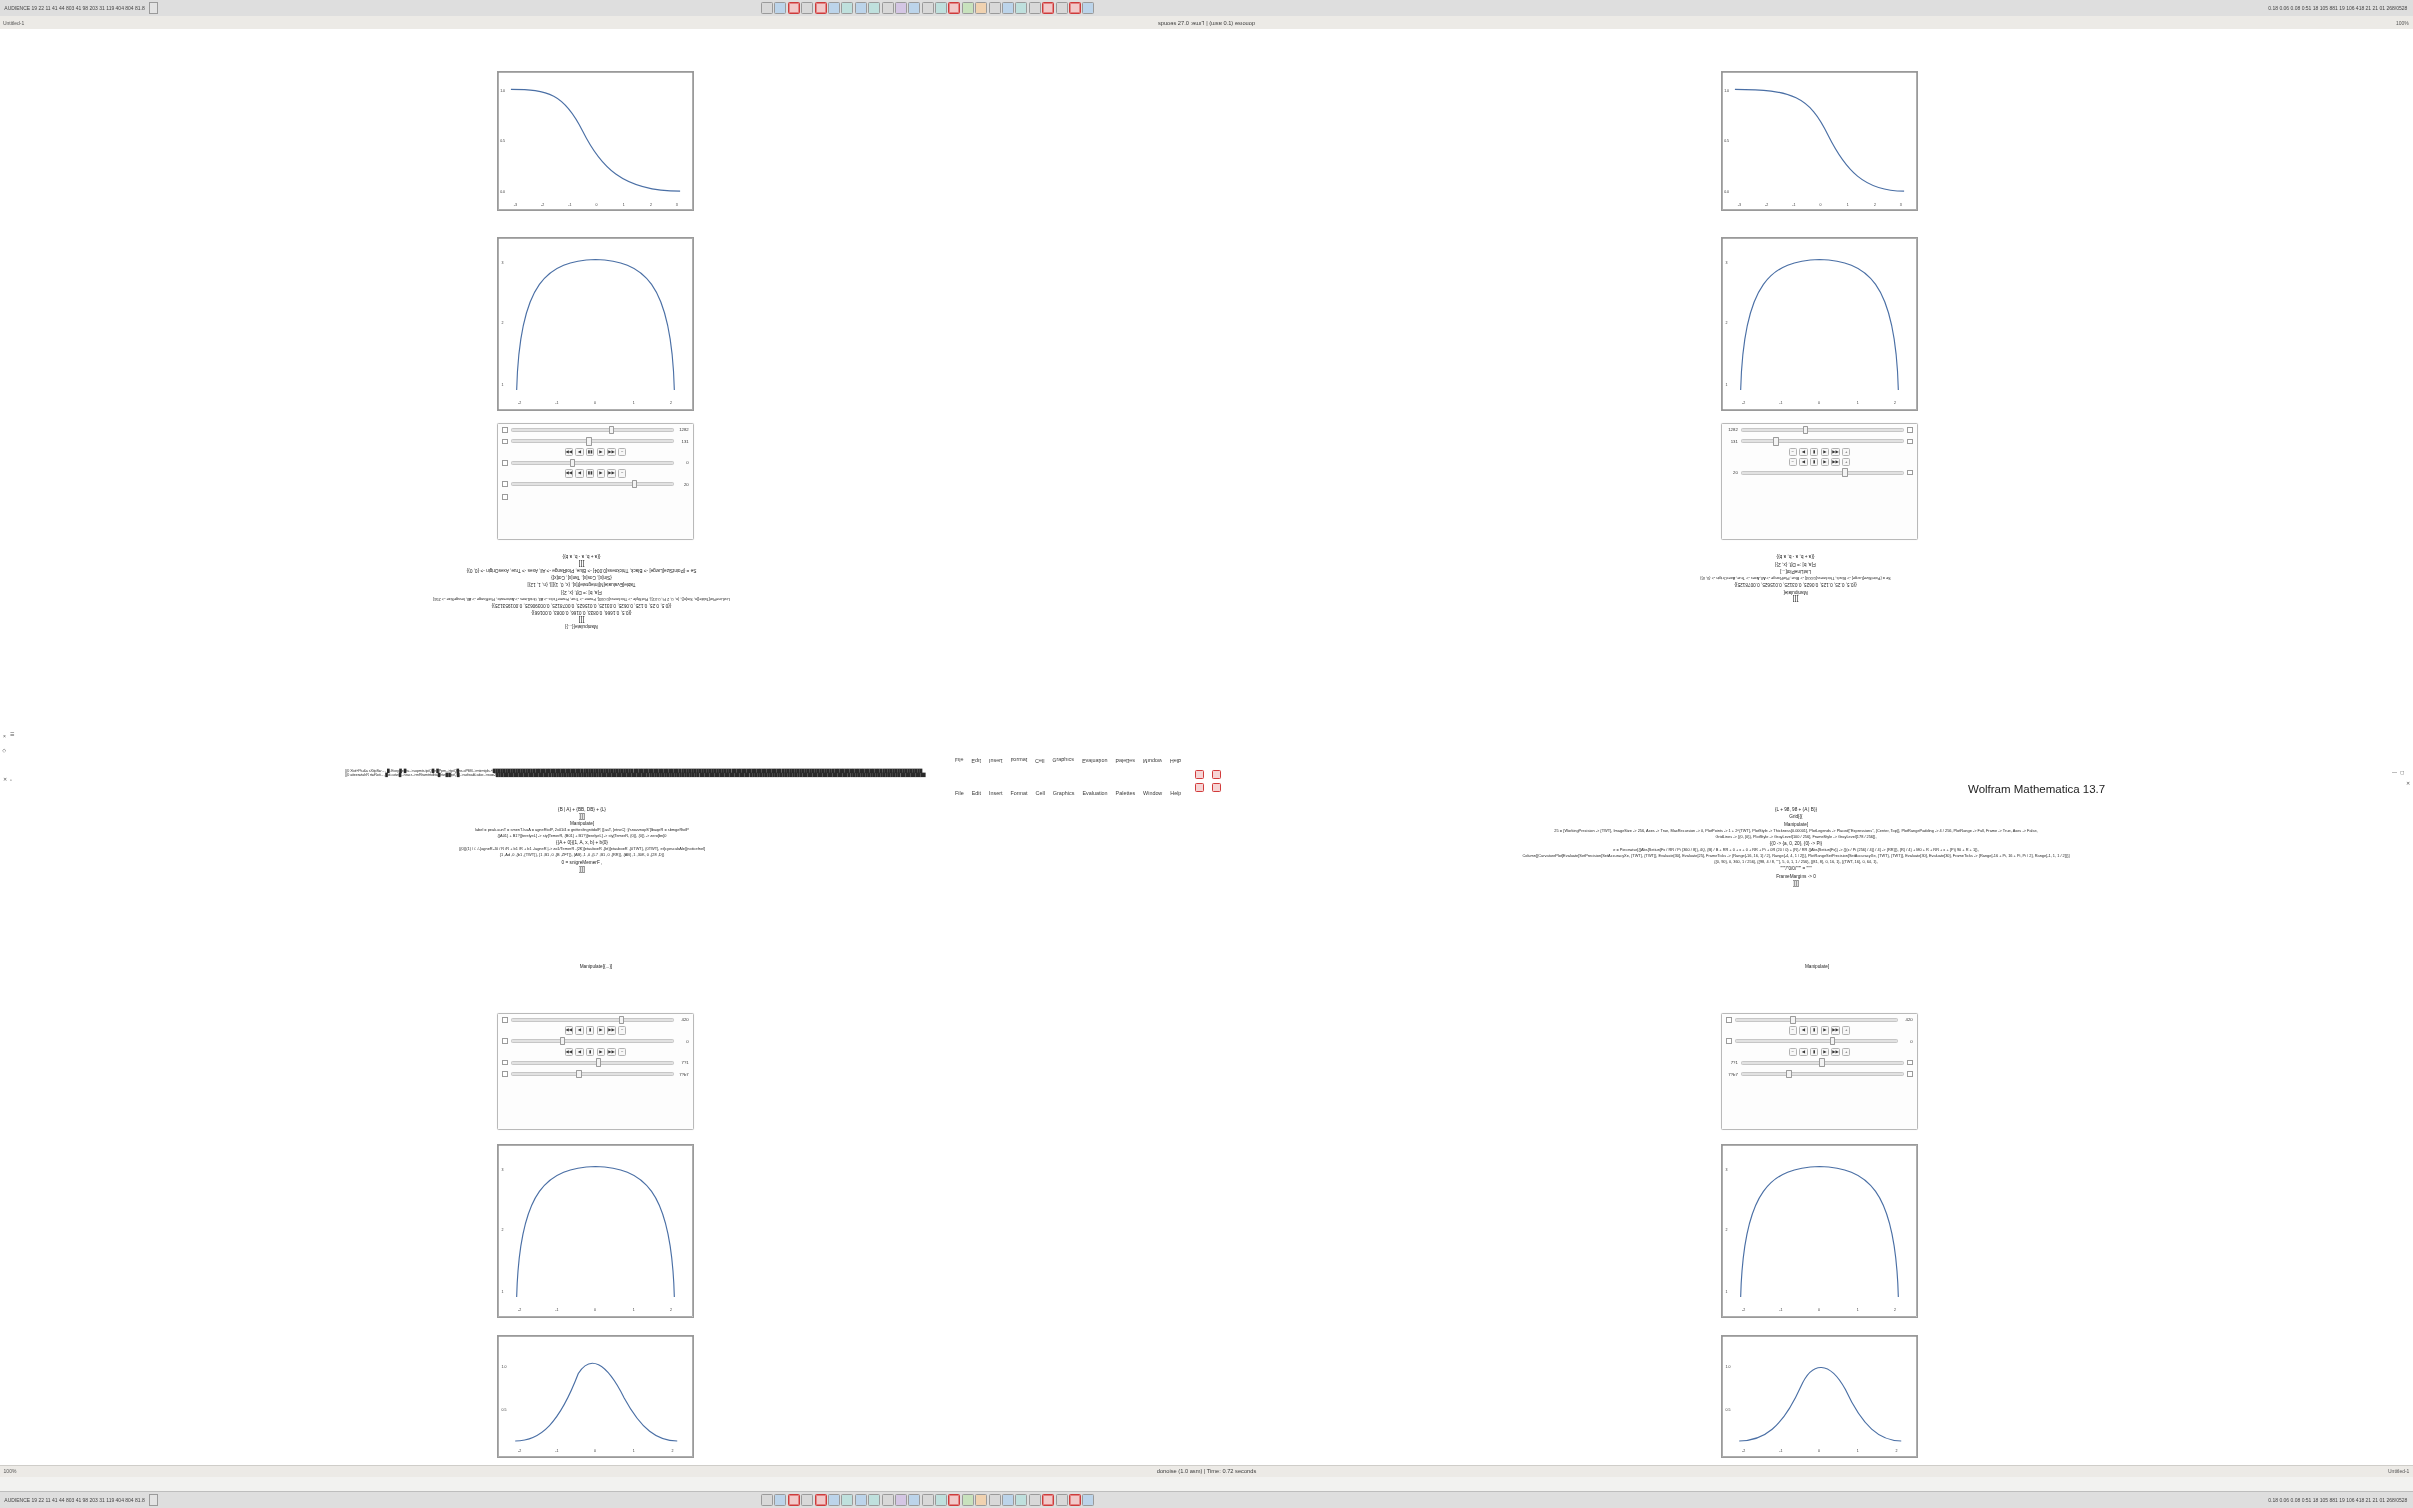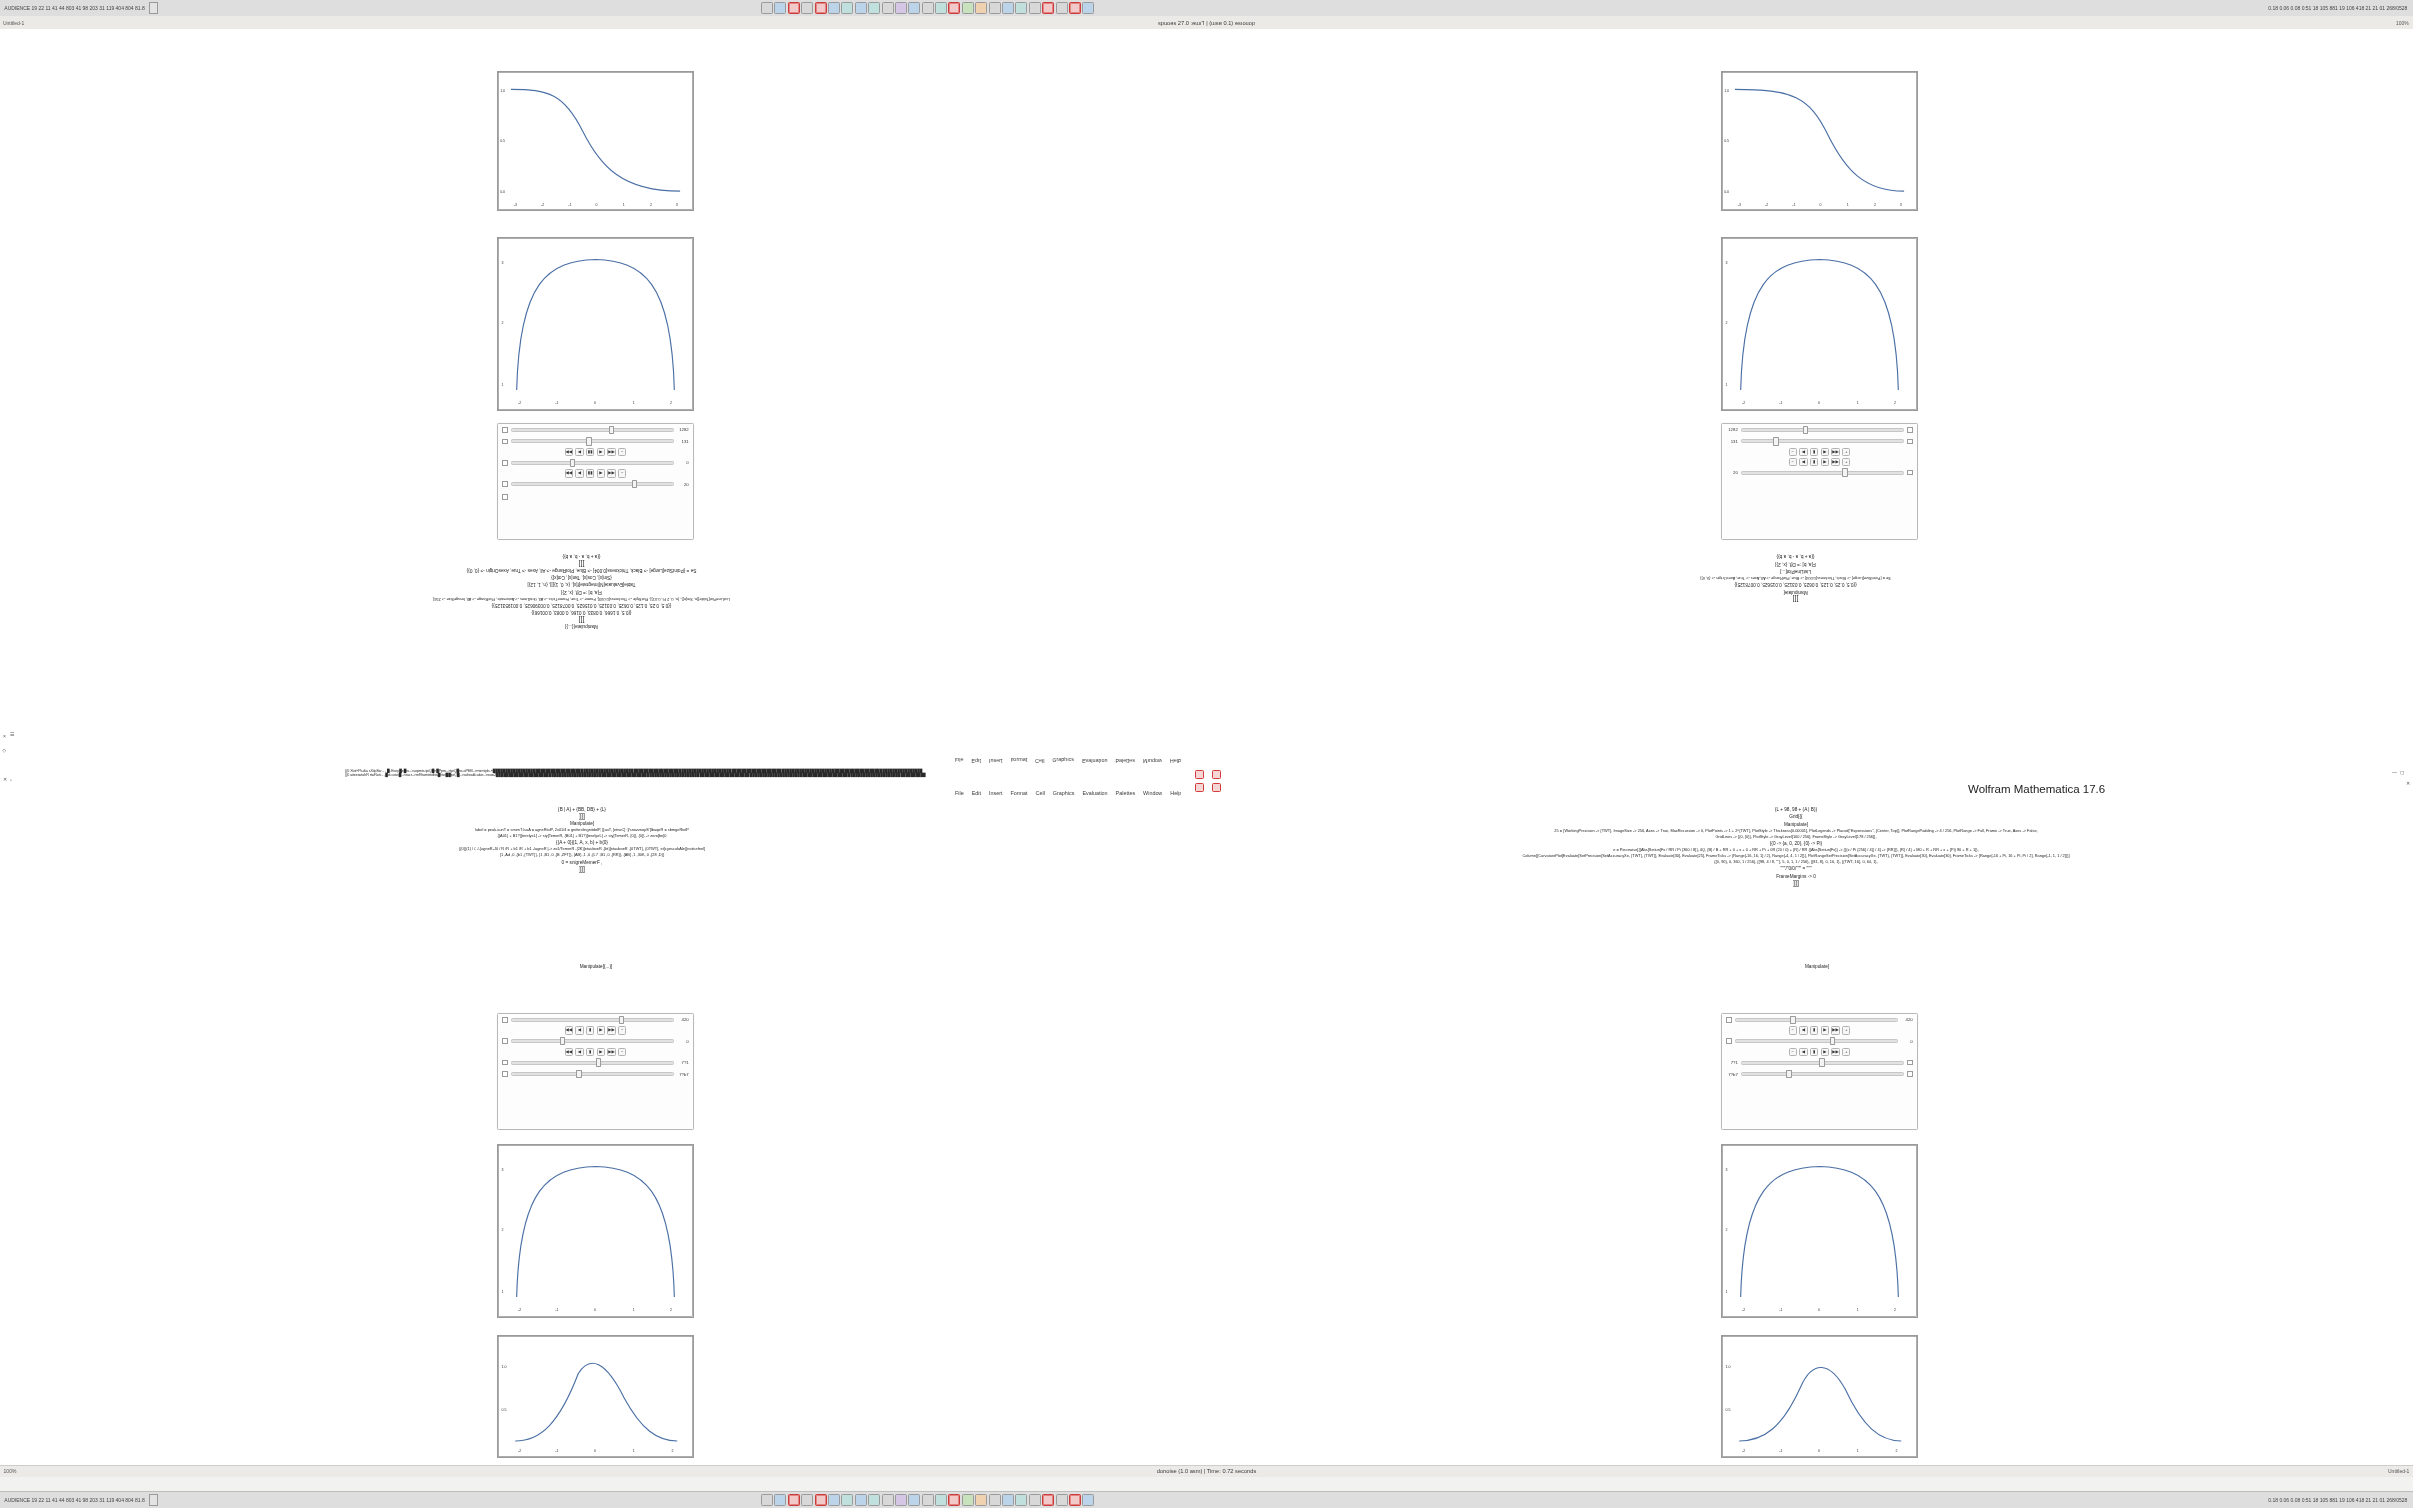--- a/index.html
+++ b/index.html
@@ -357,21 +357,21 @@
           {{0 Xtot»Ptu&amp;a sXtipSw – , █i.Eoep█e█tu–&gt;sopmts.tpiQ█n█Ppm–&gt;tpiQ█ns.oPltM–&gt;mtrmtpls.«███████████████████████████████████████████████████████████████████████████████████████████████████████████████████████████████████████████████████████████████████████████
         </div>
         <div class="denserow">
           {{0 aiteerwtahR rtwRoti – ,█ot.cotw█–&gt;eacr–&gt;mRtwmtrtobta█htw██tpiQ█–&gt;sofwabLsdor–&gt;wo=2███████████████████████████████████████████████████████████████████████████████████████████████████████████████████████████████████████████████████████████████████████████
         </div>
       </div>
       <div class="selbadge" style="left:1195px;top:741px;"></div>
       <div class="selbadge" style="left:1212px;top:741px;"></div>
       <div class="selbadge" style="left:1195px;top:754px;"></div>
       <div class="selbadge" style="left:1212px;top:754px;"></div>
-      <div class="block" style="left:1968px;top:754px;" style2="">Wolfram Mathematica 17.6</div>
+      <div class="block" style="left:1968px;top:754px;" style2="">Wolfram Mathematica 13.7</div>
 
       <div class="edgemark" style="right:16px;top:740px;">—</div>
       <div class="edgemark" style="right:8.6px;top:740px;">◻</div>
       <div class="edgemark" style="right:2.9px;top:751px;">✕</div>
 
       <div class="block" style="left:72px;top:777px;width:1020px;">
         <div class="code">{B | A} + {BB, DB} + {L}</div>
         <div class="brace">]]]</div>
         <div class="code">Manipulate[</div>
         <div class="code tiny">label = peak.aunT = smenT./suA = agneRtolP, 2x01/4 = gnittesfingnitdolP, [[aaT, [etnoC] :]/snozznopS'[IbaqeR = sbmgeRtolP</div>

